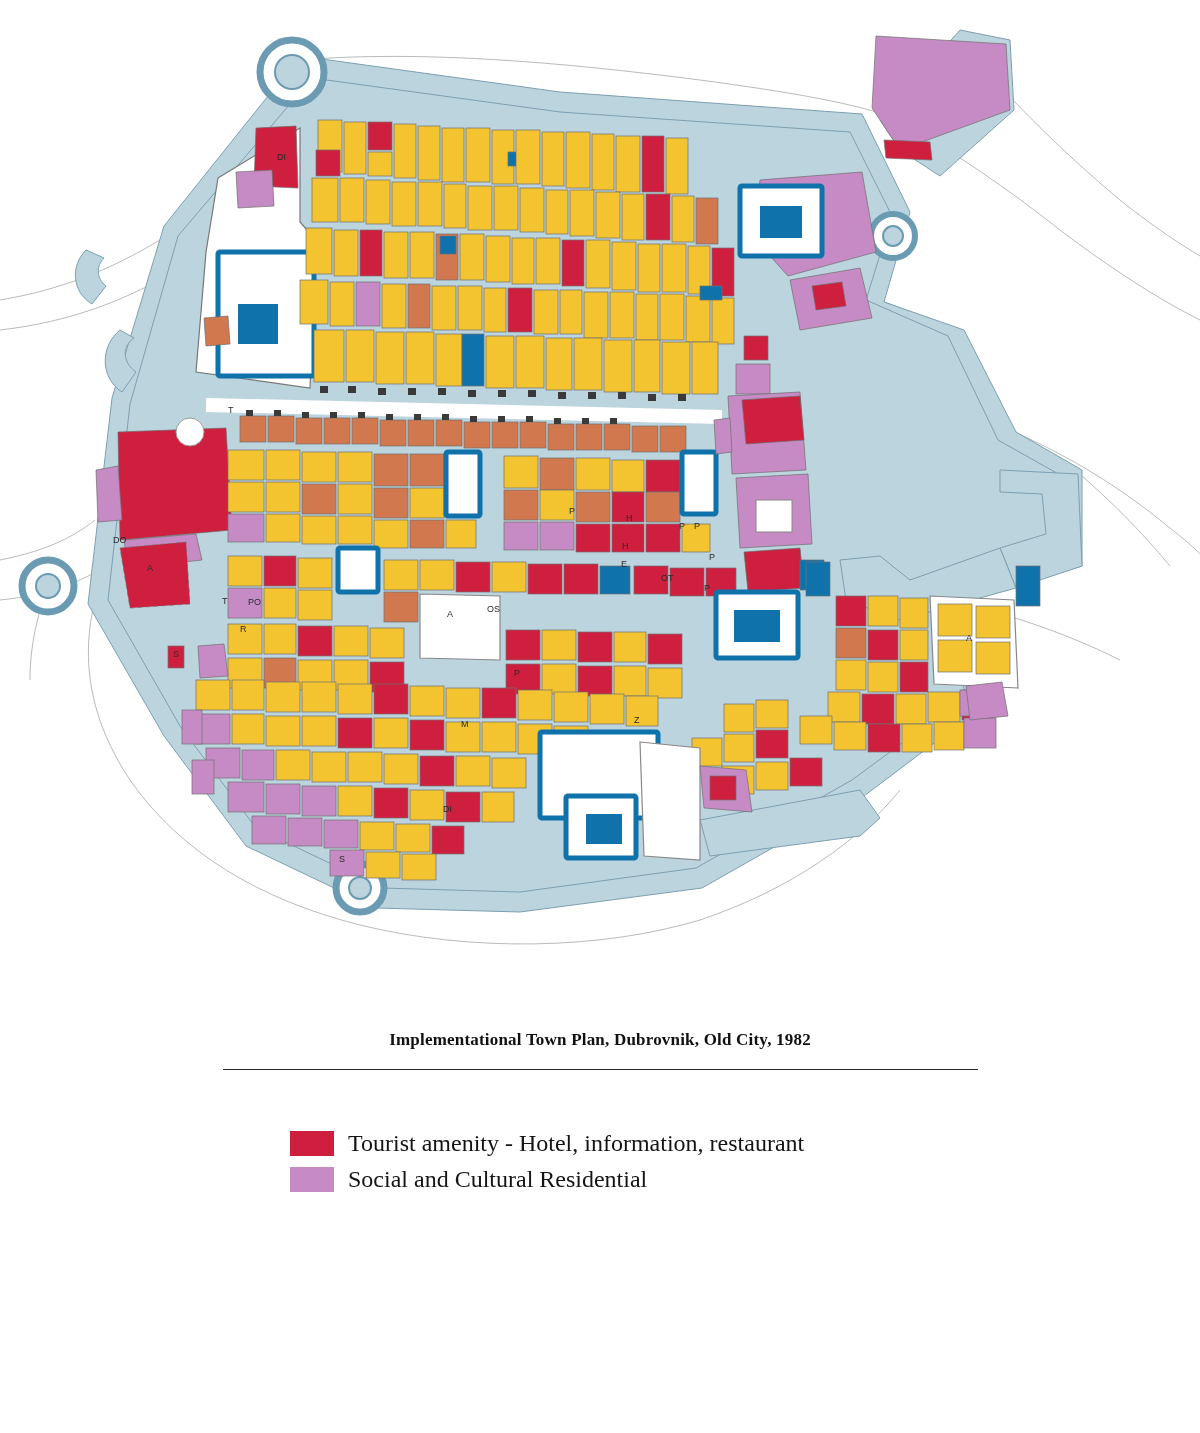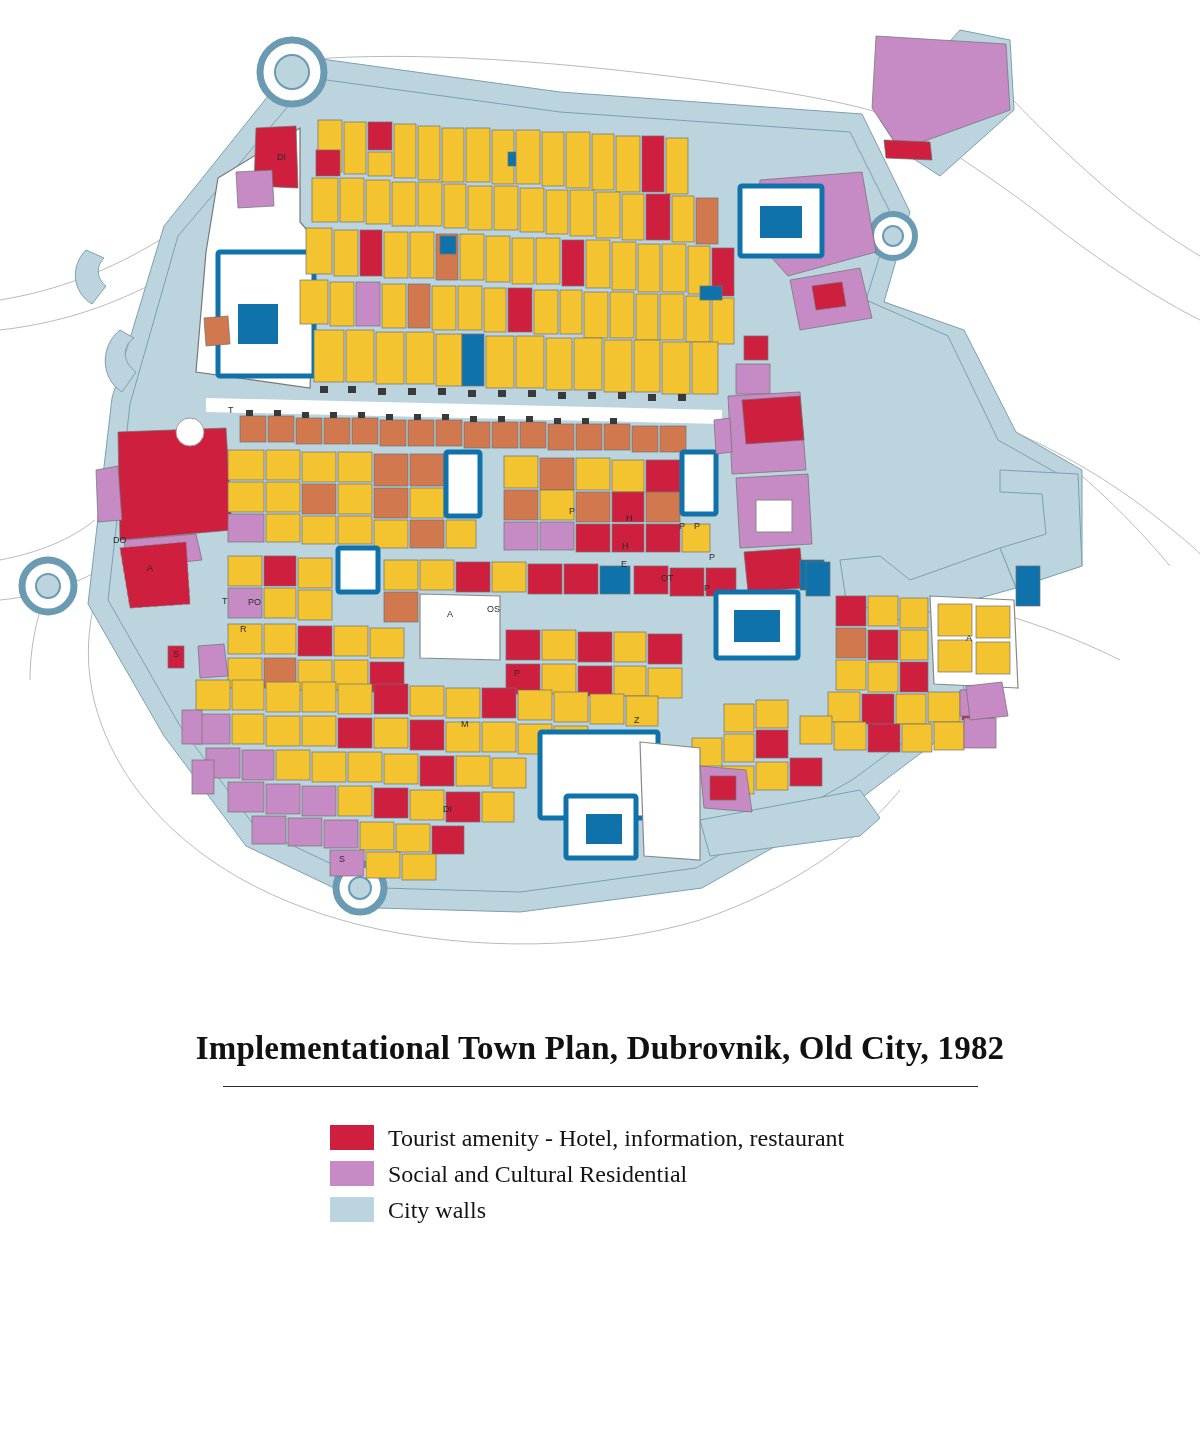--- a/index.html
+++ b/index.html
@@ -34,43 +34,42 @@
   #caption-block {
     position: absolute;
     left: 0;
     top: 1030px;
     width: 1200px;
     text-align: center;
   }
   #caption-title {
     font-family: "Liberation Serif", serif;
     font-weight: bold;
-    font-size: 33px;
+    font-size: 17px;
     letter-spacing: 0.2px;
     color: #111111;
   }
   #caption-rule {
     width: 755px;
     height: 1px;
     background: #2b2b2b;
     margin: 19px auto 0 auto;
   }
 
   
   #legend {
     position: absolute;
     left: 290px;
     top: 1125px;
     width: 700px;
   }
   .legend-row {
     display: flex;
-    align-items: flex-start;
+    align-items: center;
     height: 36px;
-    margin-left: 40px;
   }
   .legend-swatch {
     width: 44px;
     height: 25px;
     flex: 0 0 44px;
     margin-right: 14px;
   }
   .legend-label {
     font-family: "Liberation Serif", serif;
     font-size: 24px;
@@ -587,17 +586,13 @@
 
 <div id="legend">
   <div class="legend-row">
     <span class="legend-swatch" style="background:#cf1f3e"></span>
     <span class="legend-label">Tourist amenity - Hotel, information, restaurant</span>
   </div>
   <div class="legend-row">
     <span class="legend-swatch" style="background:#c68bc4"></span>
     <span class="legend-label">Social and Cultural Residential</span>
   </div>
-  <div class="legend-row">
-    <span class="legend-swatch" style="background:#bcd4de"></span>
-    <span class="legend-label">City walls</span>
-  </div>
 </div>
 
 </body></html>

